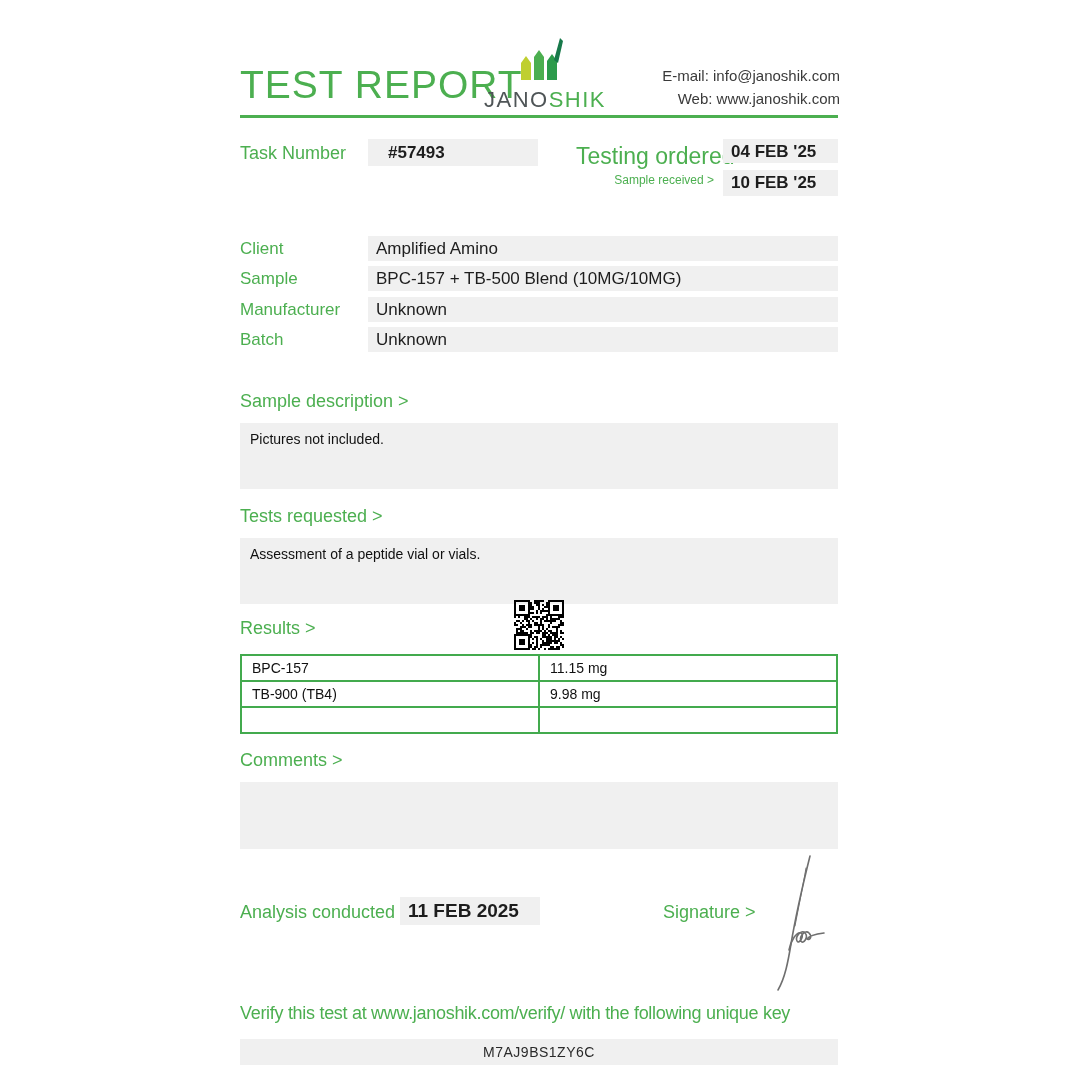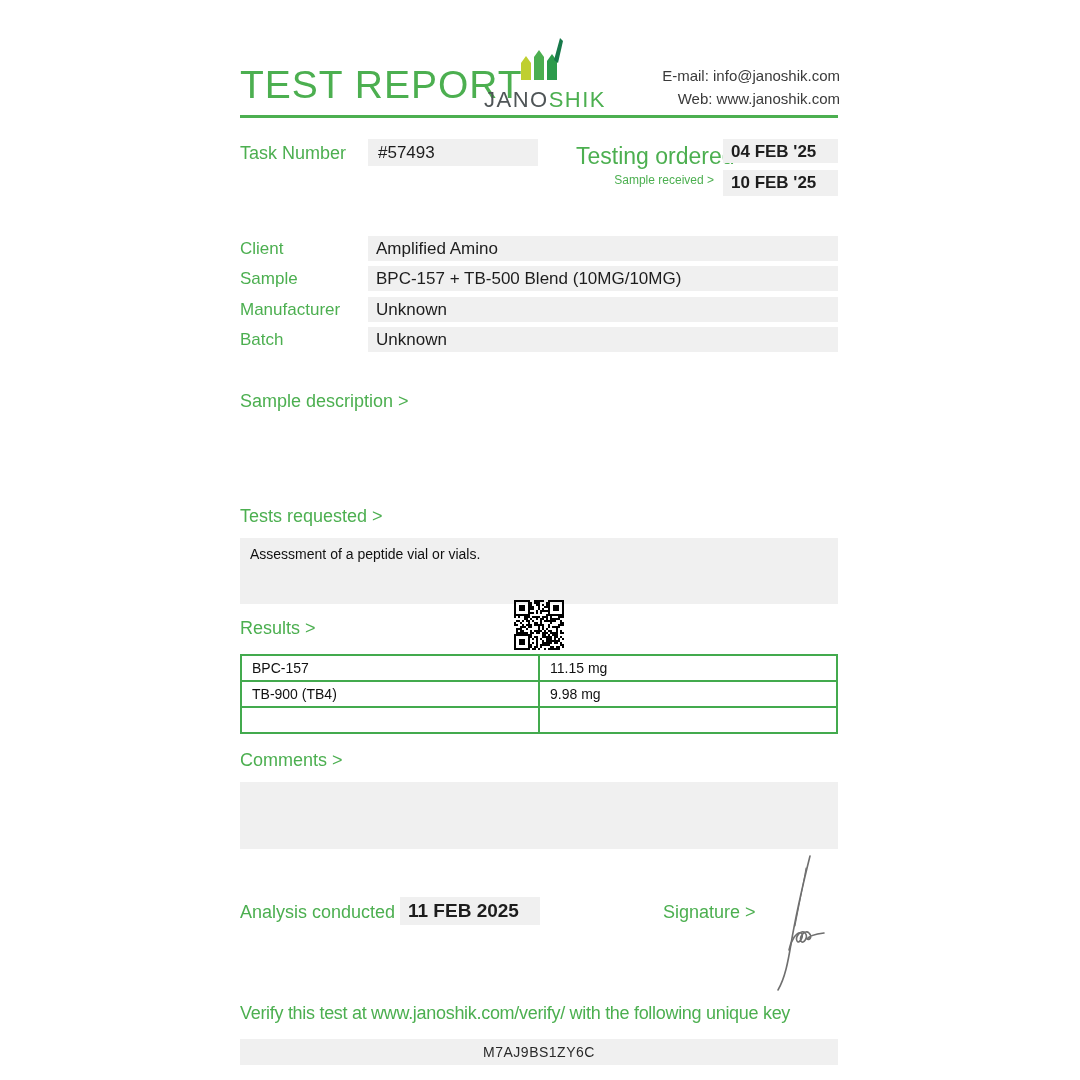--- a/index.html
+++ b/index.html
@@ -33,21 +33,21 @@
   .rule { left:240px; top:115px; width:598px; height:3px; background:#4caf50; }
 
   
   .glabel { color:#4caf50; font-size:18px; white-space:nowrap; }
 
   
   .gbox { background:#f0f0f0; }
 
   .task-label { left:240px; top:143px; }
   .task-box { left:368px; top:139px; width:170px; height:27px; }
-  .task-box span { display:block; padding-left:10px; line-height:27px; font-size:17px; font-weight:400; }
+  .task-box span { display:block; padding-left:20px; line-height:27px; font-size:17px; font-weight:700; }
 
   .ord-label { left:576px; top:143px; width:138px; text-align:right; font-size:23px; }
   .ord-box { left:723px; top:139px; width:115px; height:24px; }
   .rec-label { left:576px; top:173px; width:138px; text-align:right; font-size:12px; }
   .rec-box { left:723px; top:170px; width:115px; height:26px; }
   .date-val { display:block; padding-left:8px; line-height:26px; font-size:17px; font-weight:600; white-space:nowrap; }
 
   .field-label { left:240px; font-size:17px; line-height:25px; color:#4caf50; position:absolute; white-space:nowrap; }
   .field-box { left:368px; width:470px; height:25px; position:absolute; background:#f0f0f0; }
   .field-box span { display:block; padding-left:8px; line-height:25px; font-size:17px; font-weight:400; white-space:nowrap; }
@@ -135,20 +135,23 @@
   <div class="field-box" style="top:297px">
     <span>Unknown</span>
   </div>
 
   <div class="field-label" style="top:327px">Batch</div>
   <div class="field-box" style="top:327px">
     <span>Unknown</span>
   </div>
 
   <div class="abs glabel desc-label">Sample description &gt;</div>
+  <div class="abs gbox desc-box">
+    <span class="box-text">Pictures not included.</span>
+  </div>
 
   <div class="abs glabel tests-label">Tests requested &gt;</div>
   <div class="abs gbox tests-box">
     <span class="box-text">Assessment of a peptide vial or vials.</span>
   </div>
 
   <div class="abs glabel results-label">Results &gt;</div>
   <svg class="abs qr" width="50" height="50" viewBox="0 0 25 25">
       <rect x="10" y="0" width="1" height="1" fill="#000"></rect>
       <rect x="11" y="0" width="1" height="1" fill="#000"></rect>

